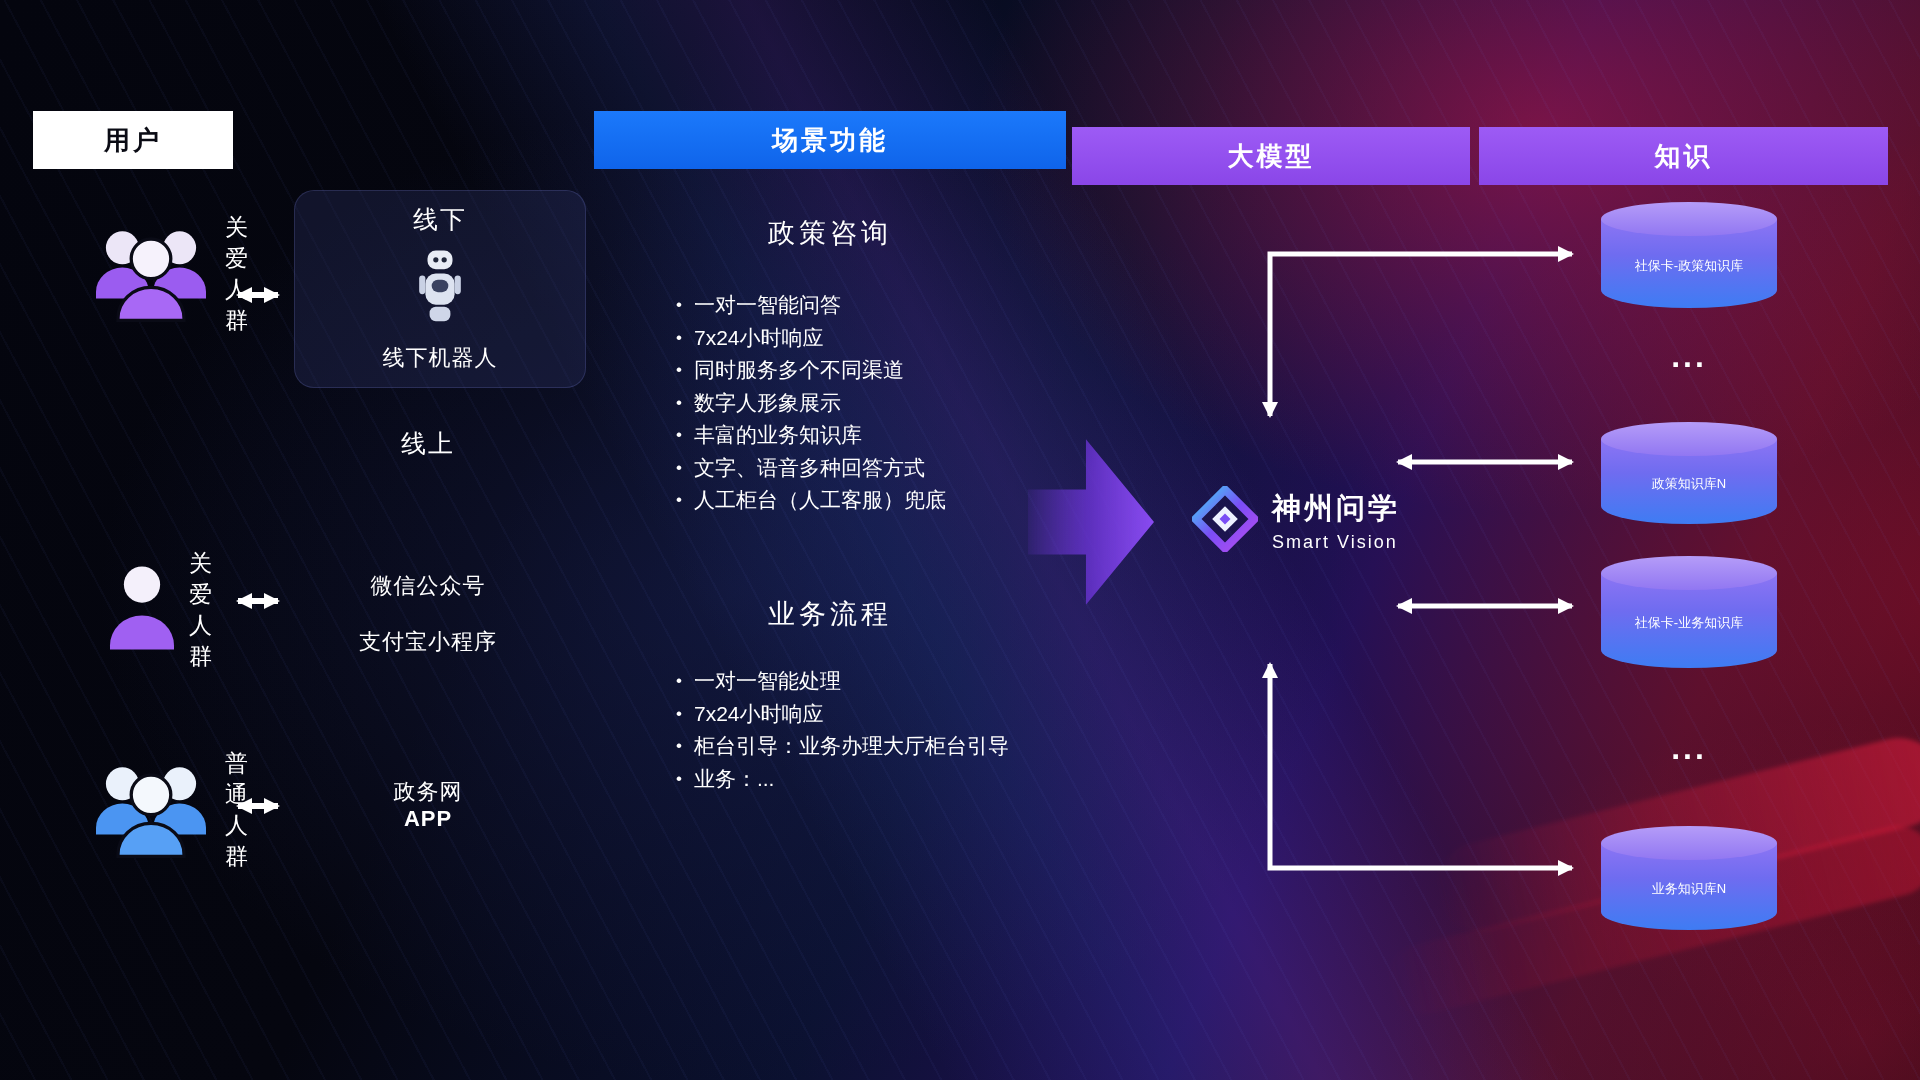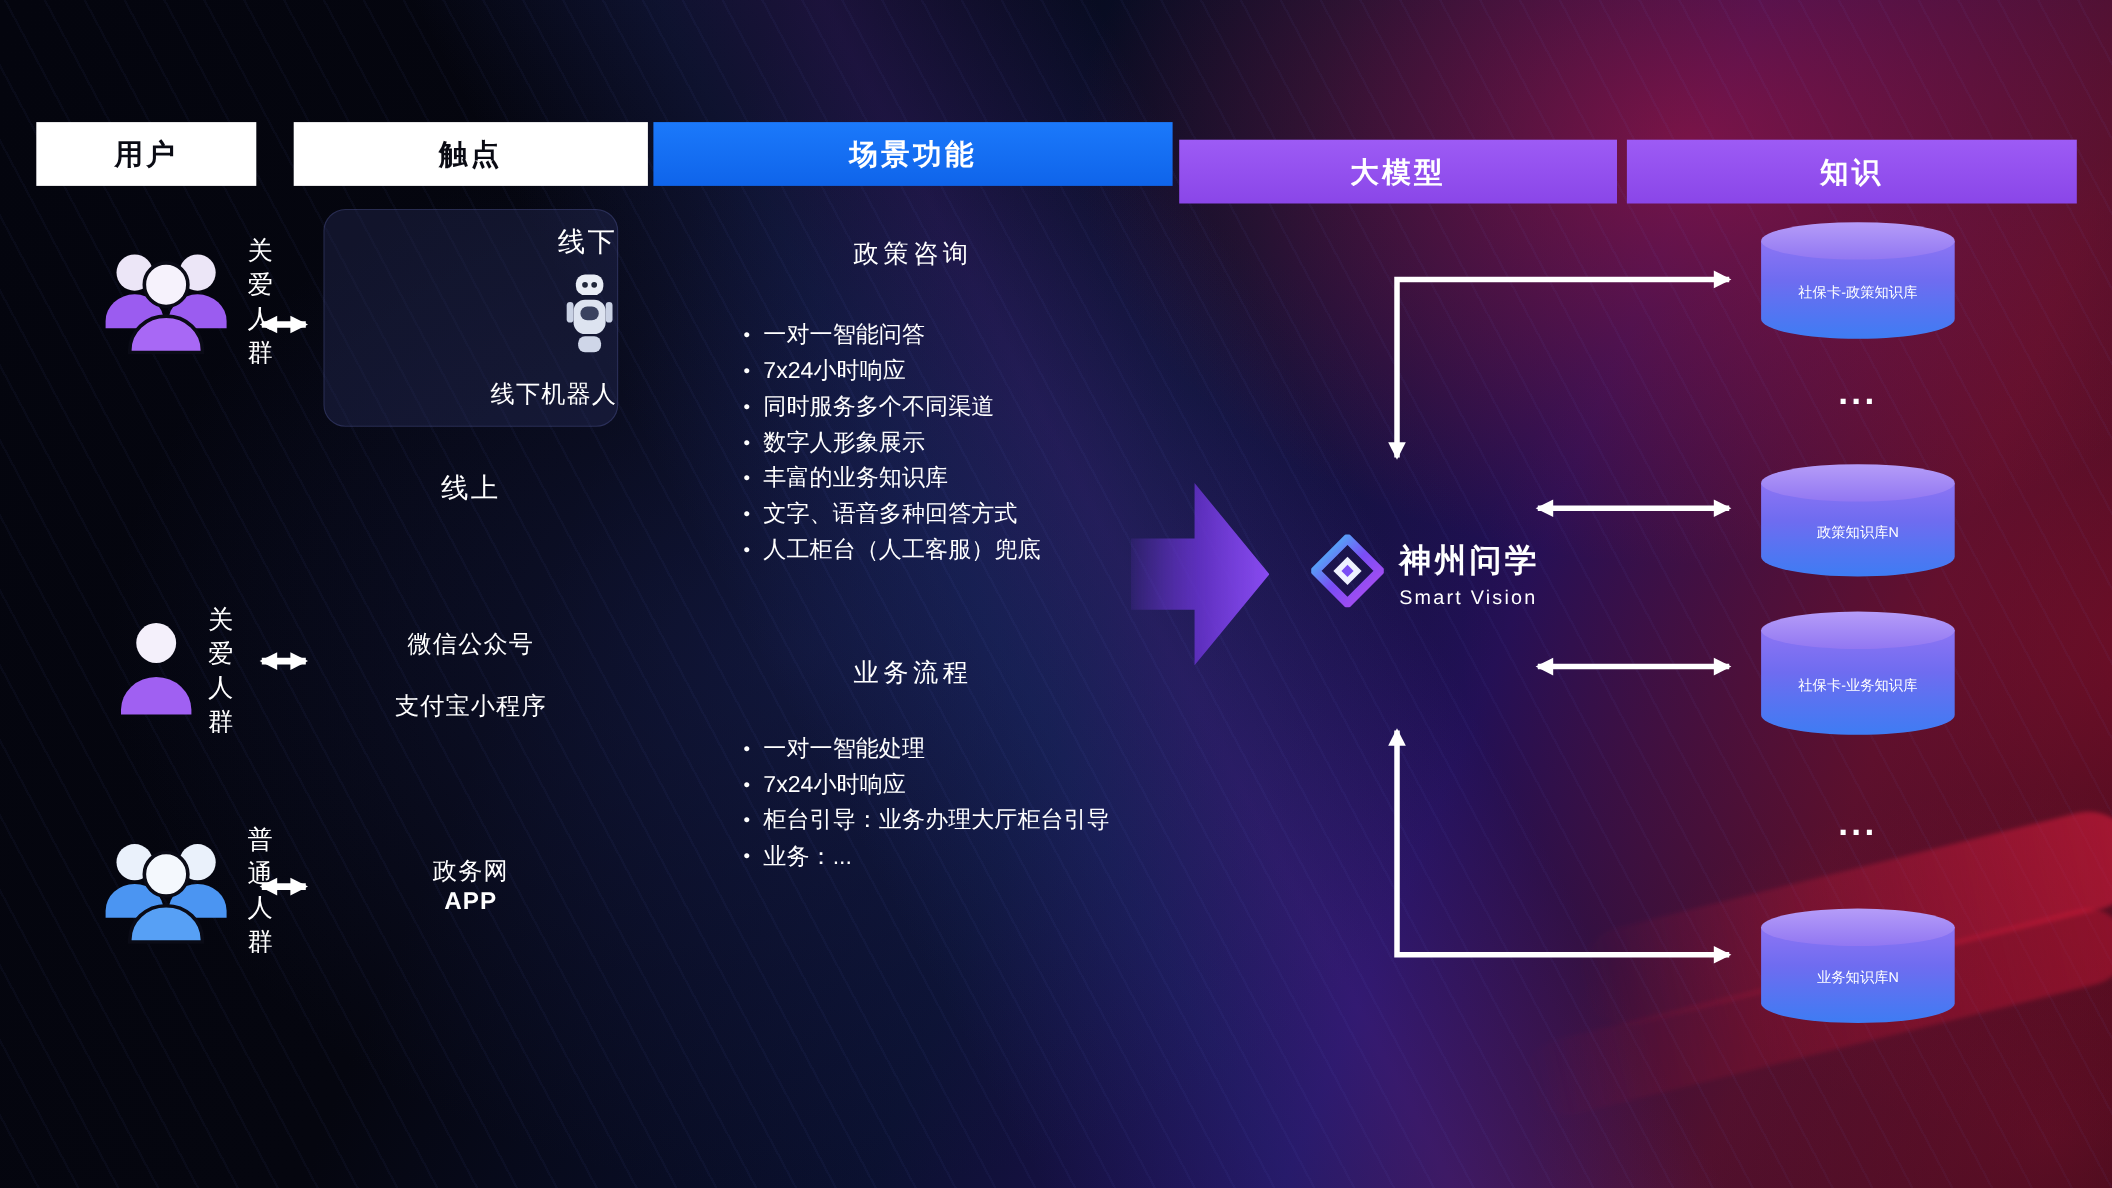--- a/index.html
+++ b/index.html
@@ -37,32 +37,32 @@
   #hdr4 { left:1479px; width:409px; }
 
   
   .user { position:absolute; display:flex; flex-direction:row; align-items:center; gap:8px; z-index:4; }
   .user .ulabel { font-size:23px; letter-spacing:1px; }
   #user0 { left:85px; top:212px; width:146px; }
   #user1 { left:103px; top:548px; width:110px; }
   #user2 { left:85px; top:748px; width:146px; }
 
   
-  .offline-panel { position:absolute; left:294px; top:190px; width:268px; height:198px; border-radius:20px;
+  .offline-panel { position:absolute; left:294px; top:190px; width:292px; height:198px; border-radius:20px;
     background:rgba(44,50,98,.35); border:1px solid rgba(130,140,230,.20);
-    display:flex; flex-direction:column; align-items:flex-end; justify-content:space-between;
+    display:flex; flex-direction:column; align-items:center; justify-content:space-between;
     padding:12px 0 14px; z-index:4; }
   .offline-title { font-size:25px; letter-spacing:2px; }
   .offline-robot-label { font-size:22px; letter-spacing:1px; }
   .online-title { position:absolute; left:294px; top:427px; width:268px; text-align:center; font-size:25px; letter-spacing:2px; z-index:4; }
   .online-item { position:absolute; left:294px; width:268px; text-align:center; font-size:22px; letter-spacing:1px; z-index:4; }
   #oi0 { top:571px; } #oi1 { top:627px; } #oi2 { top:777px; } #oi3 { top:806px;font-weight:bold; }
 
   
-  .scene-title { position:absolute; width:300px; text-align:center; font-size:23px; letter-spacing:4px; z-index:4; }
+  .scene-title { position:absolute; width:300px; text-align:center; font-size:27px; letter-spacing:4px; z-index:4; }
   #scene-title-0 { left:680px; top:215px; }
   #scene-title-1 { left:680px; top:596px; }
   .scene-list { position:absolute; left:676px; list-style:none; font-size:21px; z-index:4; }
   .scene-list li { line-height:32.5px; display:flex; align-items:center; white-space:nowrap; }
   .scene-list li::before { content:"•"; margin-right:12px; font-size:17px; }
   #scene-list-0 { top:289px; }
   #scene-list-1 { top:665px; }
 
   
   .flow-arrow { position:absolute; left:1028px; top:432px; width:126px; height:180px; z-index:3;
@@ -97,21 +97,20 @@
 </head>
 <body>
 
 <div class="stage">
   <div class="beam"></div>
   <div class="streaks"></div>
   <div class="ribbon r1"></div>
   <div class="ribbon r2"></div>
 
   <div class="hdr hdr-white" id="hdr0">用户</div>
-  <div class="hdr hdr-white" id="hdr1">触点</div>
   <div class="hdr hdr-blue" id="hdr2">场景功能</div>
   <div class="hdr hdr-purple" id="hdr3">大模型</div>
   <div class="hdr hdr-purple" id="hdr4">知识</div>
 
   <div class="user" id="user0">
     <span>
       <svg width="132" height="106" viewBox="0 0 120 96">
         <circle cx="34" cy="26" r="15" fill="#ece6f7"></circle>
         <path d="M10,66 a24,22 0 0 1 48,0 v6 h-48 z" fill="#9b5cf0"></path>
         <circle cx="86" cy="26" r="15" fill="#ece6f7"></circle>

